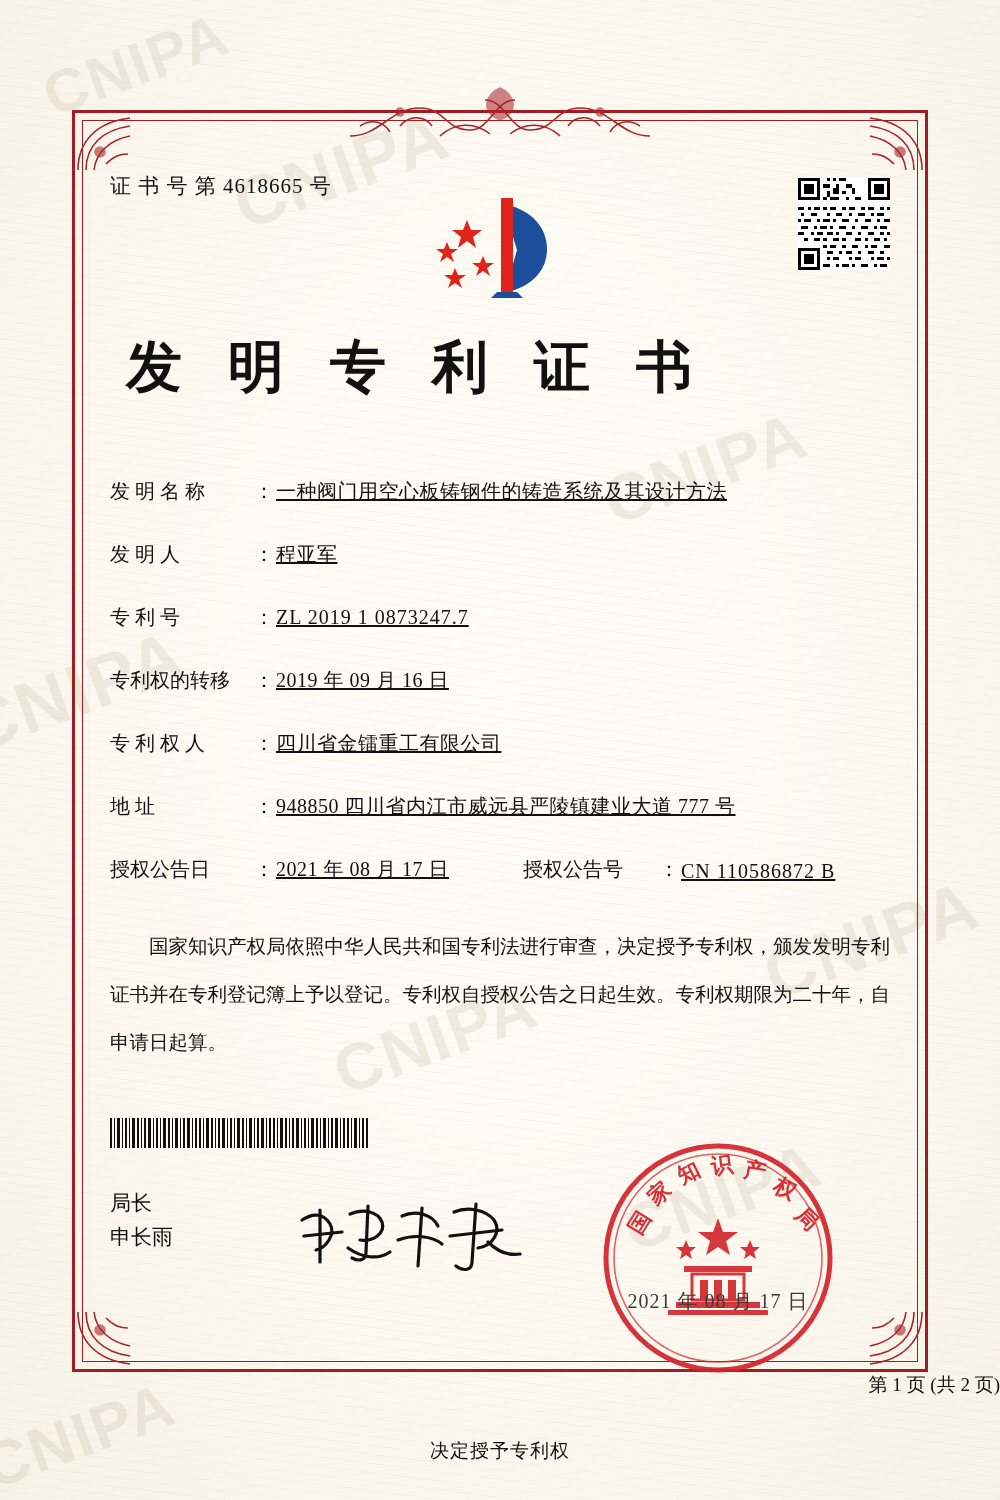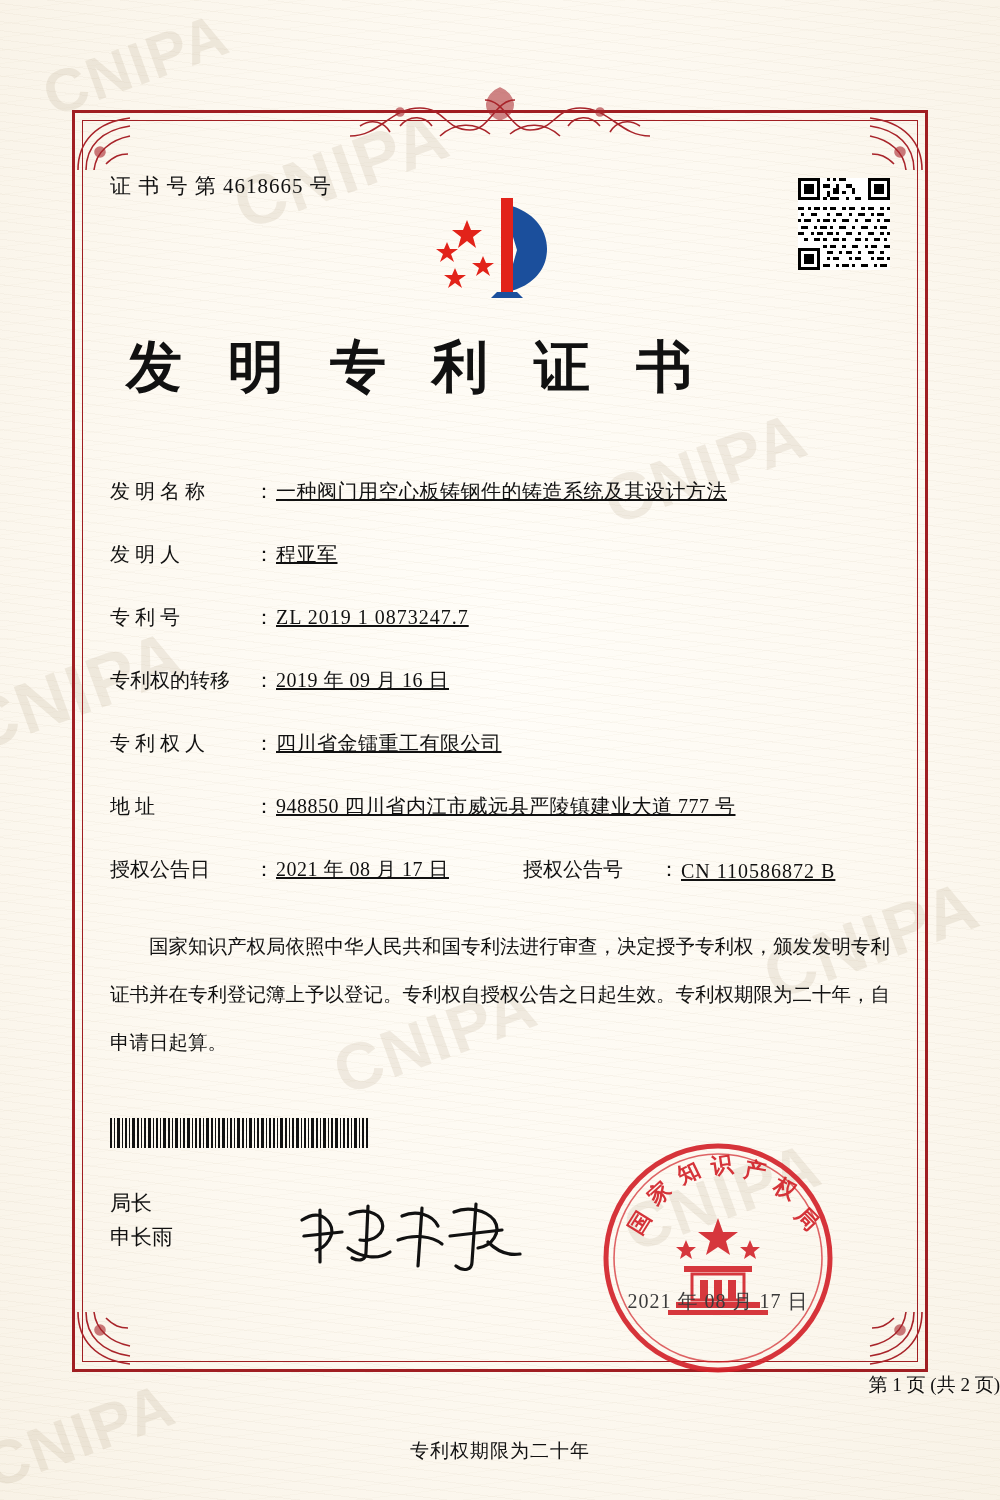--- a/index.html
+++ b/index.html
@@ -601,14 +601,14 @@
         <rect x="114" y="140" width="8" height="20" fill="#d2232a"></rect>
         <rect x="128" y="140" width="8" height="20" fill="#d2232a"></rect>
         <rect x="76" y="162" width="84" height="6" fill="#d2232a"></rect>
         <rect x="68" y="170" width="100" height="5" fill="#d2232a"></rect>
       </g>
     </svg>
   </div>
   <div class="seal-date">2021 年 08 月 17 日</div>
 
   <div class="page-no">第 1 页 (共 2 页)</div>
-  <div class="footer-note">专利权期限为二十年</div>
+  <div class="footer-note">决定授予专利权</div>
 </div>
 
 </body></html>

